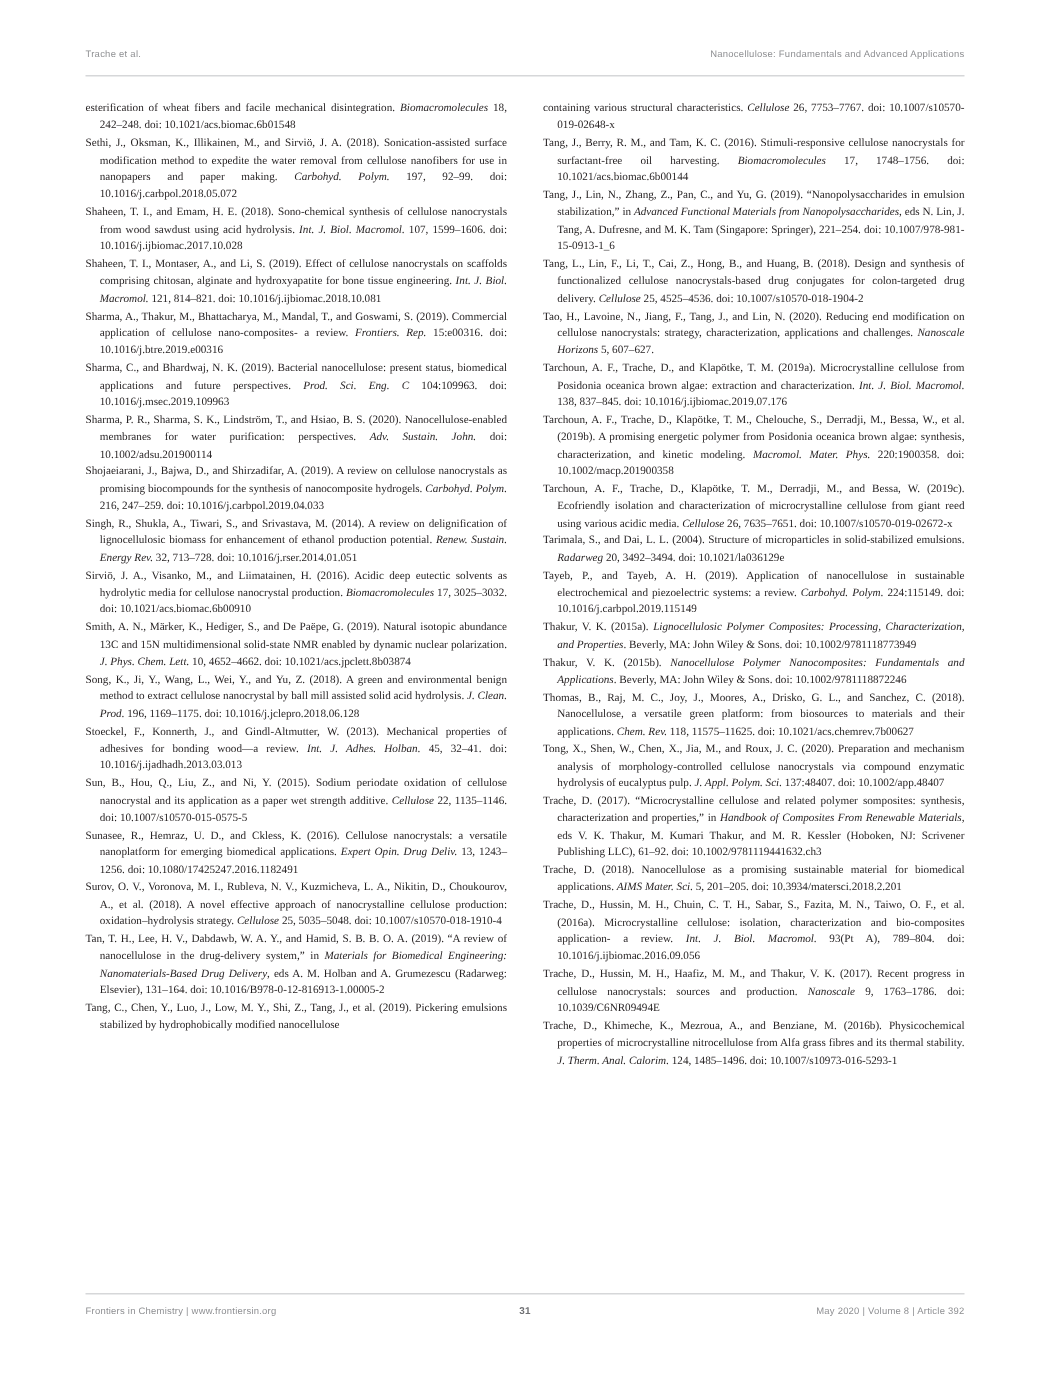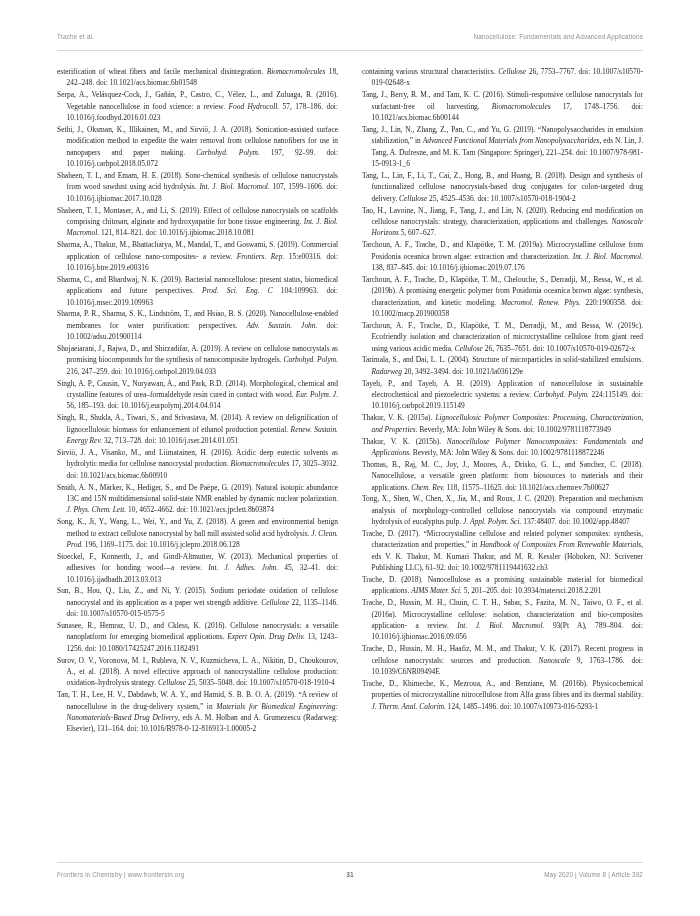--- a/index.html
+++ b/index.html
@@ -113,47 +113,46 @@
 
   <div class="runhead">
     <span>Trache et al.</span>
     <span>Nanocellulose: Fundamentals and Advanced Applications</span>
   </div>
   <div class="runhead-rule"></div>
 
   <div class="columns">
     <div class="col" id="col-left">
         <p class="ref">esterification of wheat fibers and facile mechanical disintegration. <i>Biomacromolecules</i> 18, 242–248. doi: 10.1021/acs.biomac.6b01548</p>
-        <p class="ref">Serpa, A., Velásquez-Cock, J., Gañán, P., Castro, C., Vélez, L., and Zuluaga, R. (2016). Vegetable nanocellulose in food science: a review. <i>Food Hydrocoll.</i> 57, 178–186. doi: 10.1016/j.foodhyd.2016.01.023</p>
         <p class="ref">Sethi, J., Oksman, K., Illikainen, M., and Sirviö, J. A. (2018). Sonication-assisted surface modification method to expedite the water removal from cellulose nanofibers for use in nanopapers and paper making. <i>Carbohyd. Polym.</i> 197, 92–99. doi: 10.1016/j.carbpol.2018.05.072</p>
         <p class="ref">Shaheen, T. I., and Emam, H. E. (2018). Sono-chemical synthesis of cellulose nanocrystals from wood sawdust using acid hydrolysis. <i>Int. J. Biol. Macromol.</i> 107, 1599–1606. doi: 10.1016/j.ijbiomac.2017.10.028</p>
         <p class="ref">Shaheen, T. I., Montaser, A., and Li, S. (2019). Effect of cellulose nanocrystals on scaffolds comprising chitosan, alginate and hydroxyapatite for bone tissue engineering. <i>Int. J. Biol. Macromol.</i> 121, 814–821. doi: 10.1016/j.ijbiomac.2018.10.081</p>
         <p class="ref">Sharma, A., Thakur, M., Bhattacharya, M., Mandal, T., and Goswami, S. (2019). Commercial application of cellulose nano-composites- a review. <i>Frontiers. Rep.</i> 15:e00316. doi: 10.1016/j.btre.2019.e00316</p>
         <p class="ref">Sharma, C., and Bhardwaj, N. K. (2019). Bacterial nanocellulose: present status, biomedical applications and future perspectives. <i>Prod. Sci. Eng. C</i> 104:109963. doi: 10.1016/j.msec.2019.109963</p>
         <p class="ref">Sharma, P. R., Sharma, S. K., Lindström, T., and Hsiao, B. S. (2020). Nanocellulose-enabled membranes for water purification: perspectives. <i>Adv. Sustain. John.</i> doi: 10.1002/adsu.201900114</p>
         <p class="ref">Shojaeiarani, J., Bajwa, D., and Shirzadifar, A. (2019). A review on cellulose nanocrystals as promising biocompounds for the synthesis of nanocomposite hydrogels. <i>Carbohyd. Polym.</i> 216, 247–259. doi: 10.1016/j.carbpol.2019.04.033</p>
-        <p class="ref">Singh, A. P., Causin, V., Nuryawan, A., and Park, B.D. (2014). Morphological, chemical and crystalline features of urea–formaldehyde resin cured in contact with wood. <i>Eur. Polym. J.</i> 56, 185–193. doi: 10.1016/j.eurpolymj.2014.04.014</p>
         <p class="ref">Singh, R., Shukla, A., Tiwari, S., and Srivastava, M. (2014). A review on delignification of lignocellulosic biomass for enhancement of ethanol production potential. <i>Renew. Sustain. Energy Rev.</i> 32, 713–728. doi: 10.1016/j.rser.2014.01.051</p>
         <p class="ref">Sirviö, J. A., Visanko, M., and Liimatainen, H. (2016). Acidic deep eutectic solvents as hydrolytic media for cellulose nanocrystal production. <i>Biomacromolecules</i> 17, 3025–3032. doi: 10.1021/acs.biomac.6b00910</p>
         <p class="ref">Smith, A. N., Märker, K., Hediger, S., and De Paëpe, G. (2019). Natural isotopic abundance 13C and 15N multidimensional solid-state NMR enabled by dynamic nuclear polarization. <i>J. Phys. Chem. Lett.</i> 10, 4652–4662. doi: 10.1021/acs.jpclett.8b03874</p>
         <p class="ref">Song, K., Ji, Y., Wang, L., Wei, Y., and Yu, Z. (2018). A green and environmental benign method to extract cellulose nanocrystal by ball mill assisted solid acid hydrolysis. <i>J. Clean. Prod.</i> 196, 1169–1175. doi: 10.1016/j.jclepro.2018.06.128</p>
-        <p class="ref">Stoeckel, F., Konnerth, J., and Gindl-Altmutter, W. (2013). Mechanical properties of adhesives for bonding wood—a review. <i>Int. J. Adhes. John.</i> 45, 32–41. doi: 10.1016/j.ijadhadh.2013.03.013</p>
+        <p class="ref">Stoeckel, F., Konnerth, J., and Gindl-Altmutter, W. (2013). Mechanical properties of adhesives for bonding wood—a review. <i>Int. J. Adhes. Holban.</i> 45, 32–41. doi: 10.1016/j.ijadhadh.2013.03.013</p>
         <p class="ref">Sun, B., Hou, Q., Liu, Z., and Ni, Y. (2015). Sodium periodate oxidation of cellulose nanocrystal and its application as a paper wet strength additive. <i>Cellulose</i> 22, 1135–1146. doi: 10.1007/s10570-015-0575-5</p>
         <p class="ref">Sunasee, R., Hemraz, U. D., and Ckless, K. (2016). Cellulose nanocrystals: a versatile nanoplatform for emerging biomedical applications. <i>Expert Opin. Drug Deliv.</i> 13, 1243–1256. doi: 10.1080/17425247.2016.1182491</p>
         <p class="ref">Surov, O. V., Voronova, M. I., Rubleva, N. V., Kuzmicheva, L. A., Nikitin, D., Choukourov, A., et al. (2018). A novel effective approach of nanocrystalline cellulose production: oxidation–hydrolysis strategy. <i>Cellulose</i> 25, 5035–5048. doi: 10.1007/s10570-018-1910-4</p>
         <p class="ref">Tan, T. H., Lee, H. V., Dabdawb, W. A. Y., and Hamid, S. B. B. O. A. (2019). “A review of nanocellulose in the drug-delivery system,” in <i>Materials for Biomedical Engineering: Nanomaterials-Based Drug Delivery</i>, eds A. M. Holban and A. Grumezescu (Radarweg: Elsevier), 131–164. doi: 10.1016/B978-0-12-816913-1.00005-2</p>
+        <p class="ref">Tang, C., Chen, Y., Luo, J., Low, M. Y., Shi, Z., Tang, J., et al. (2019). Pickering emulsions stabilized by hydrophobically modified nanocellulose</p>
       </div>
     <div class="col" id="col-right">
         <p class="ref">containing various structural characteristics. <i>Cellulose</i> 26, 7753–7767. doi: 10.1007/s10570-019-02648-x</p>
         <p class="ref">Tang, J., Berry, R. M., and Tam, K. C. (2016). Stimuli-responsive cellulose nanocrystals for surfactant-free oil harvesting. <i>Biomacromolecules</i> 17, 1748–1756. doi: 10.1021/acs.biomac.6b00144</p>
         <p class="ref">Tang, J., Lin, N., Zhang, Z., Pan, C., and Yu, G. (2019). “Nanopolysaccharides in emulsion stabilization,” in <i>Advanced Functional Materials from Nanopolysaccharides</i>, eds N. Lin, J. Tang, A. Dufresne, and M. K. Tam (Singapore: Springer), 221–254. doi: 10.1007/978-981-15-0913-1_6</p>
         <p class="ref">Tang, L., Lin, F., Li, T., Cai, Z., Hong, B., and Huang, B. (2018). Design and synthesis of functionalized cellulose nanocrystals-based drug conjugates for colon-targeted drug delivery. <i>Cellulose</i> 25, 4525–4536. doi: 10.1007/s10570-018-1904-2</p>
         <p class="ref">Tao, H., Lavoine, N., Jiang, F., Tang, J., and Lin, N. (2020). Reducing end modification on cellulose nanocrystals: strategy, characterization, applications and challenges. <i>Nanoscale Horizons</i> 5, 607–627.</p>
         <p class="ref">Tarchoun, A. F., Trache, D., and Klapötke, T. M. (2019a). Microcrystalline cellulose from Posidonia oceanica brown algae: extraction and characterization. <i>Int. J. Biol. Macromol.</i> 138, 837–845. doi: 10.1016/j.ijbiomac.2019.07.176</p>
-        <p class="ref">Tarchoun, A. F., Trache, D., Klapötke, T. M., Chelouche, S., Derradji, M., Bessa, W., et al. (2019b). A promising energetic polymer from Posidonia oceanica brown algae: synthesis, characterization, and kinetic modeling. <i>Macromol. Renew. Phys.</i> 220:1900358. doi: 10.1002/macp.201900358</p>
+        <p class="ref">Tarchoun, A. F., Trache, D., Klapötke, T. M., Chelouche, S., Derradji, M., Bessa, W., et al. (2019b). A promising energetic polymer from Posidonia oceanica brown algae: synthesis, characterization, and kinetic modeling. <i>Macromol. Mater. Phys.</i> 220:1900358. doi: 10.1002/macp.201900358</p>
         <p class="ref">Tarchoun, A. F., Trache, D., Klapötke, T. M., Derradji, M., and Bessa, W. (2019c). Ecofriendly isolation and characterization of microcrystalline cellulose from giant reed using various acidic media. <i>Cellulose</i> 26, 7635–7651. doi: 10.1007/s10570-019-02672-x</p>
         <p class="ref">Tarimala, S., and Dai, L. L. (2004). Structure of microparticles in solid-stabilized emulsions. <i>Radarweg</i> 20, 3492–3494. doi: 10.1021/la036129e</p>
         <p class="ref">Tayeb, P., and Tayeb, A. H. (2019). Application of nanocellulose in sustainable electrochemical and piezoelectric systems: a review. <i>Carbohyd. Polym.</i> 224:115149. doi: 10.1016/j.carbpol.2019.115149</p>
         <p class="ref">Thakur, V. K. (2015a). <i>Lignocellulosic Polymer Composites: Processing, Characterization, and Properties</i>. Beverly, MA: John Wiley &amp; Sons. doi: 10.1002/9781118773949</p>
         <p class="ref">Thakur, V. K. (2015b). <i>Nanocellulose Polymer Nanocomposites: Fundamentals and Applications</i>. Beverly, MA: John Wiley &amp; Sons. doi: 10.1002/9781118872246</p>
         <p class="ref">Thomas, B., Raj, M. C., Joy, J., Moores, A., Drisko, G. L., and Sanchez, C. (2018). Nanocellulose, a versatile green platform: from biosources to materials and their applications. <i>Chem. Rev.</i> 118, 11575–11625. doi: 10.1021/acs.chemrev.7b00627</p>
         <p class="ref">Tong, X., Shen, W., Chen, X., Jia, M., and Roux, J. C. (2020). Preparation and mechanism analysis of morphology-controlled cellulose nanocrystals via compound enzymatic hydrolysis of eucalyptus pulp. <i>J. Appl. Polym. Sci.</i> 137:48407. doi: 10.1002/app.48407</p>
         <p class="ref">Trache, D. (2017). “Microcrystalline cellulose and related polymer somposites: synthesis, characterization and properties,” in <i>Handbook of Composites From Renewable Materials</i>, eds V. K. Thakur, M. Kumari Thakur, and M. R. Kessler (Hoboken, NJ: Scrivener Publishing LLC), 61–92. doi: 10.1002/9781119441632.ch3</p>
         <p class="ref">Trache, D. (2018). Nanocellulose as a promising sustainable material for biomedical applications. <i>AIMS Mater. Sci.</i> 5, 201–205. doi: 10.3934/matersci.2018.2.201</p>
         <p class="ref">Trache, D., Hussin, M. H., Chuin, C. T. H., Sabar, S., Fazita, M. N., Taiwo, O. F., et al. (2016a). Microcrystalline cellulose: isolation, characterization and bio-composites application- a review. <i>Int. J. Biol. Macromol.</i> 93(Pt A), 789–804. doi: 10.1016/j.ijbiomac.2016.09.056</p>

